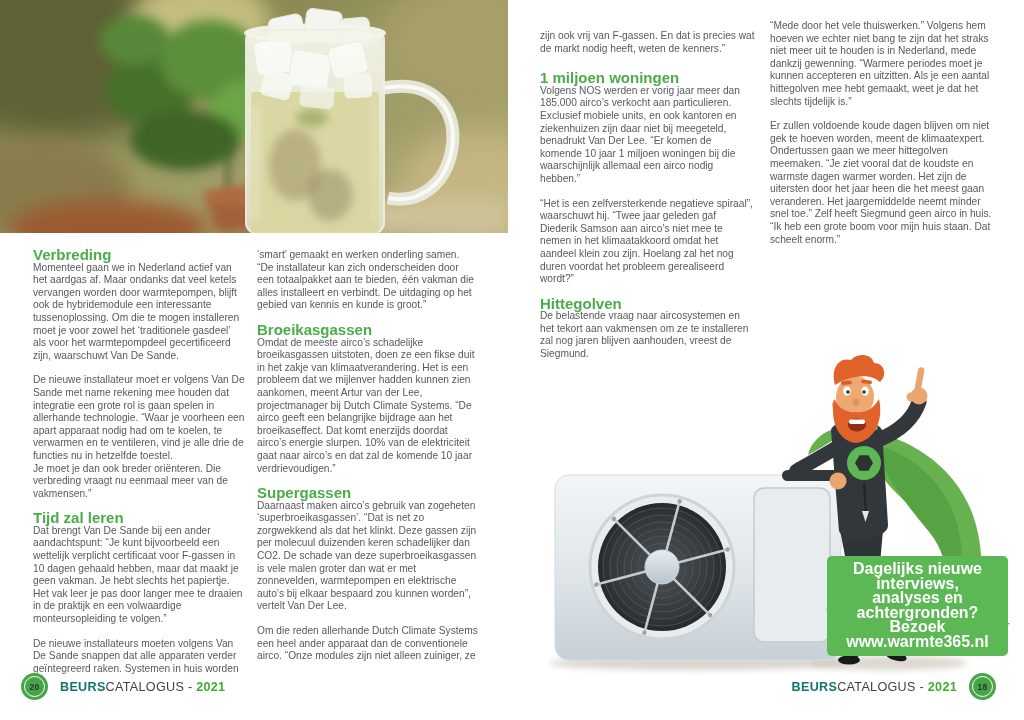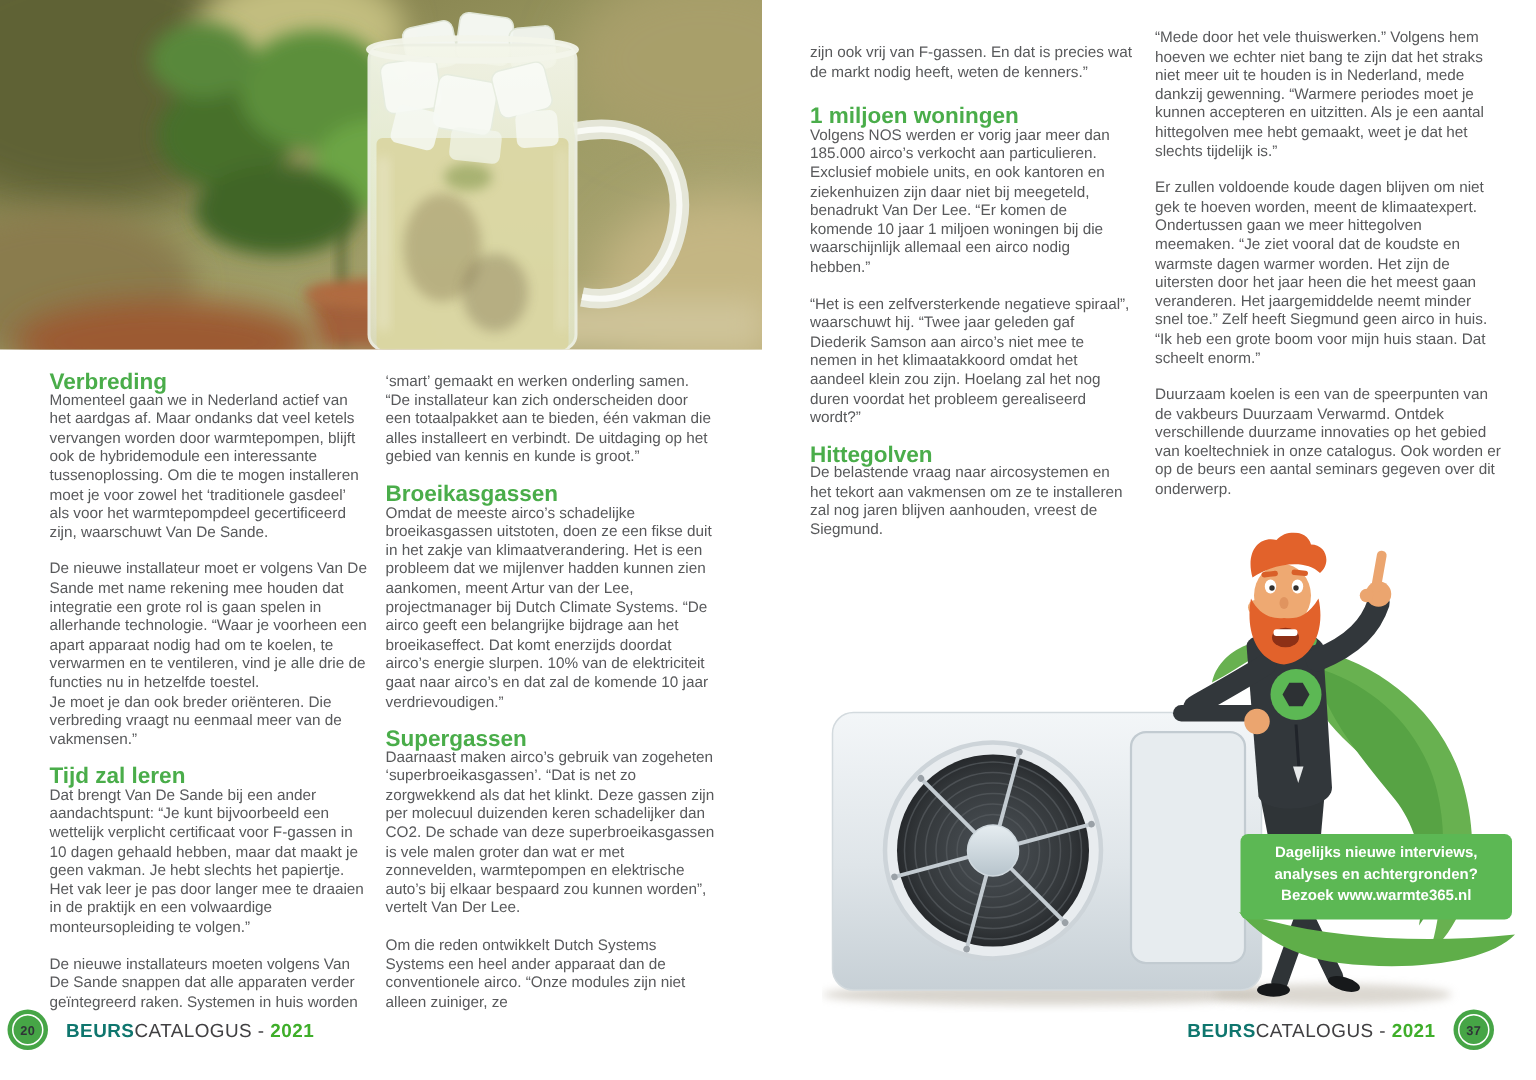--- a/index.html
+++ b/index.html
@@ -10,25 +10,25 @@
   .col p{margin:0 0 12px 0;white-space:pre-line;}
   .col p.tight{margin-bottom:17px;}
   .col h3{margin:0;font-size:15px;line-height:12.6px;font-weight:bold;color:#4aad4a;}
   .col1{left:33px;top:249px;width:213px;}
   .col2{left:257px;top:249px;width:221px;}
   .col3{left:540px;top:30px;width:215px;}
   .col4{left:770px;top:20px;width:231px;}
   .illus{position:absolute;left:548px;top:355px;width:476px;height:320px;z-index:1;}
   .bubble{position:absolute;left:827px;top:556px;width:181px;box-sizing:border-box;z-index:3;
           background:#5cb854;border-radius:5px;padding:6px 4px 7px;color:#ffffff;
-          font-weight:bold;font-size:10px;line-height:14.5px;text-align:center;}
+          font-weight:bold;font-size:16px;line-height:14.5px;text-align:center;}
   .bubble span{display:block;}
   .footer{position:absolute;top:673px;display:flex;align-items:center;gap:12px;
           font-size:12.6px;letter-spacing:.3px;color:#414042;z-index:4;}
-  .footer-left{left:5px;}
+  .footer-left{left:21px;}
   .footer-right{right:28px;}
   .pagenum{width:27px;height:27px;border-radius:50%;background:#46a546;
            display:flex;align-items:center;justify-content:center;flex:0 0 auto;}
   .pagenum i{font-style:normal;width:19px;height:19px;border:1.6px solid #ffffff;border-radius:50%;
              display:flex;align-items:center;justify-content:center;
              font-size:8.5px;font-weight:bold;color:#2f3437;}
   .brand{white-space:nowrap;}
   .brand b{color:#0f766e;font-weight:700;}
   .brand .yr{color:#3fae2a;font-weight:800;margin-top:12px;}
 </style>
@@ -117,21 +117,21 @@
       <p>Dat brengt Van De Sande bij een ander aandachtspunt: “Je kunt bijvoorbeeld een wettelijk verplicht certificaat voor F-gassen in 10 dagen gehaald hebben, maar dat maakt je geen vakman. Je hebt slechts het papiertje. Het vak leer je pas door langer mee te draaien in de praktijk en een volwaardige monteursopleiding te volgen.”</p>
       <p>De nieuwe installateurs moeten volgens Van De Sande snappen dat alle apparaten verder geïntegreerd raken. Systemen in huis worden</p>
     </div>
 
     <div class="col col2">
       <p>‘smart’ gemaakt en werken onderling samen. “De installateur kan zich onderscheiden door een totaalpakket aan te bieden, één vakman die alles installeert en verbindt. De uitdaging op het gebied van kennis en kunde is groot.”</p>
       <h3>Broeikasgassen</h3>
       <p>Omdat de meeste airco’s schadelijke broeikasgassen uitstoten, doen ze een fikse duit in het zakje van klimaatverandering. Het is een probleem dat we mijlenver hadden kunnen zien aankomen, meent Artur van der Lee, projectmanager bij Dutch Climate Systems. “De airco geeft een belangrijke bijdrage aan het broeikaseffect. Dat komt enerzijds doordat airco’s energie slurpen. 10% van de elektriciteit gaat naar airco’s en dat zal de komende 10 jaar verdrievoudigen.”</p>
       <h3>Supergassen</h3>
       <p>Daarnaast maken airco’s gebruik van zogeheten ‘superbroeikasgassen’. “Dat is net zo zorgwekkend als dat het klinkt. Deze gassen zijn per molecuul duizenden keren schadelijker dan CO2. De schade van deze superbroeikasgassen is vele malen groter dan wat er met zonnevelden, warmtepompen en elektrische auto’s bij elkaar bespaard zou kunnen worden”, vertelt Van Der Lee.</p>
-      <p>Om die reden ontwikkelt Dutch Systems Systems een heel ander apparaat dan de conventionele airco. “Onze modules zijn niet alleen zuiniger, ze</p>
+      <p>Om die reden allerhande Dutch Climate Systems een heel ander apparaat dan de conventionele airco. “Onze modules zijn niet alleen zuiniger, ze</p>
     </div>
 
     <footer class="footer footer-left">
       <span class="pagenum">
           <i>20</i>
         </span>
       <span class="brand"><b>BEURS</b><span>CATALOGUS - </span><span class="yr">2021</span></span>
     </footer>
   </section>
 
@@ -141,21 +141,20 @@
       <h3>1 miljoen woningen</h3>
       <p>Volgens NOS werden er vorig jaar meer dan 185.000 airco’s verkocht aan particulieren. Exclusief mobiele units, en ook kantoren en ziekenhuizen zijn daar niet bij meegeteld, benadrukt Van Der Lee. “Er komen de komende 10 jaar 1 miljoen woningen bij die waarschijnlijk allemaal een airco nodig hebben.”</p>
       <p>“Het is een zelfversterkende negatieve spiraal”, waarschuwt hij. “Twee jaar geleden gaf Diederik Samson aan airco’s niet mee te nemen in het klimaatakkoord omdat het aandeel klein zou zijn. Hoelang zal het nog duren voordat het probleem gerealiseerd wordt?”</p>
       <h3>Hittegolven</h3>
       <p>De belastende vraag naar aircosystemen en het tekort aan vakmensen om ze te installeren zal nog jaren blijven aanhouden, vreest de Siegmund.</p>
     </div>
 
     <div class="col col4">
       <p>“Mede door het vele thuiswerken.” Volgens hem hoeven we echter niet bang te zijn dat het straks niet meer uit te houden is in Nederland, mede dankzij gewenning. “Warmere periodes moet je kunnen accepteren en uitzitten. Als je een aantal hittegolven mee hebt gemaakt, weet je dat het slechts tijdelijk is.”</p>
       <p>Er zullen voldoende koude dagen blijven om niet gek te hoeven worden, meent de klimaatexpert. Ondertussen gaan we meer hittegolven meemaken. “Je ziet vooral dat de koudste en warmste dagen warmer worden. Het zijn de uitersten door het jaar heen die het meest gaan veranderen. Het jaargemiddelde neemt minder snel toe.” Zelf heeft Siegmund geen airco in huis. “Ik heb een grote boom voor mijn huis staan. Dat scheelt enorm.”</p>
-      <p>Duurzaam koelen is een van de speerpunten van de vakbeurs Duurzaam Verwarmd. Ontdek verschillende duurzame innovaties op het gebied van koeltechniek in onze catalogus. Ook worden er op de beurs een aantal seminars gegeven over dit onderwerp.</p>
     </div>
 
     <svg class="illus" viewBox="0 0 476 320">
       <defs>
         <linearGradient id="unitG" x1="0" y1="0" x2="0" y2="1">
           <stop offset="0" stop-color="#f3f6f8"></stop>
             <stop offset=".55" stop-color="#dfe5e9"></stop>
             <stop offset="1" stop-color="#c7d0d6"></stop>
         </linearGradient>
         <radialGradient id="fanG" cx=".5" cy=".5" r=".5">
@@ -265,17 +264,17 @@
 
     <div class="bubble">
       <span>Dagelijks nieuwe interviews,</span>
       <span>analyses en achtergronden?</span>
       <span>Bezoek www.warmte365.nl</span>
     </div>
 
     <footer class="footer footer-right">
       <span class="brand"><b>BEURS</b><span>CATALOGUS - </span><span class="yr">2021</span></span>
       <span class="pagenum">
-          <i>37</i>
+          <i>18</i>
         </span>
     </footer>
   </section>
 </div>
 
 </body></html>

